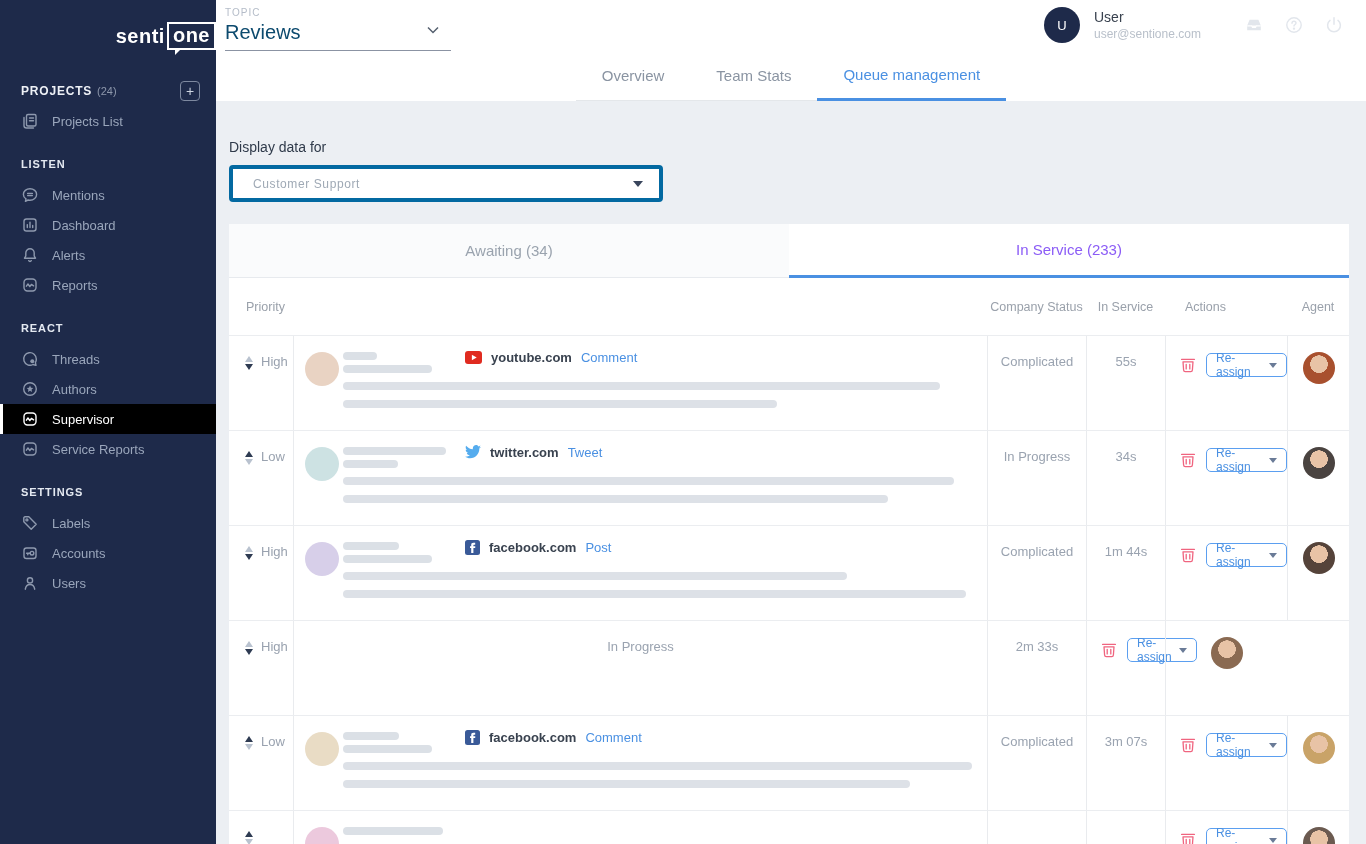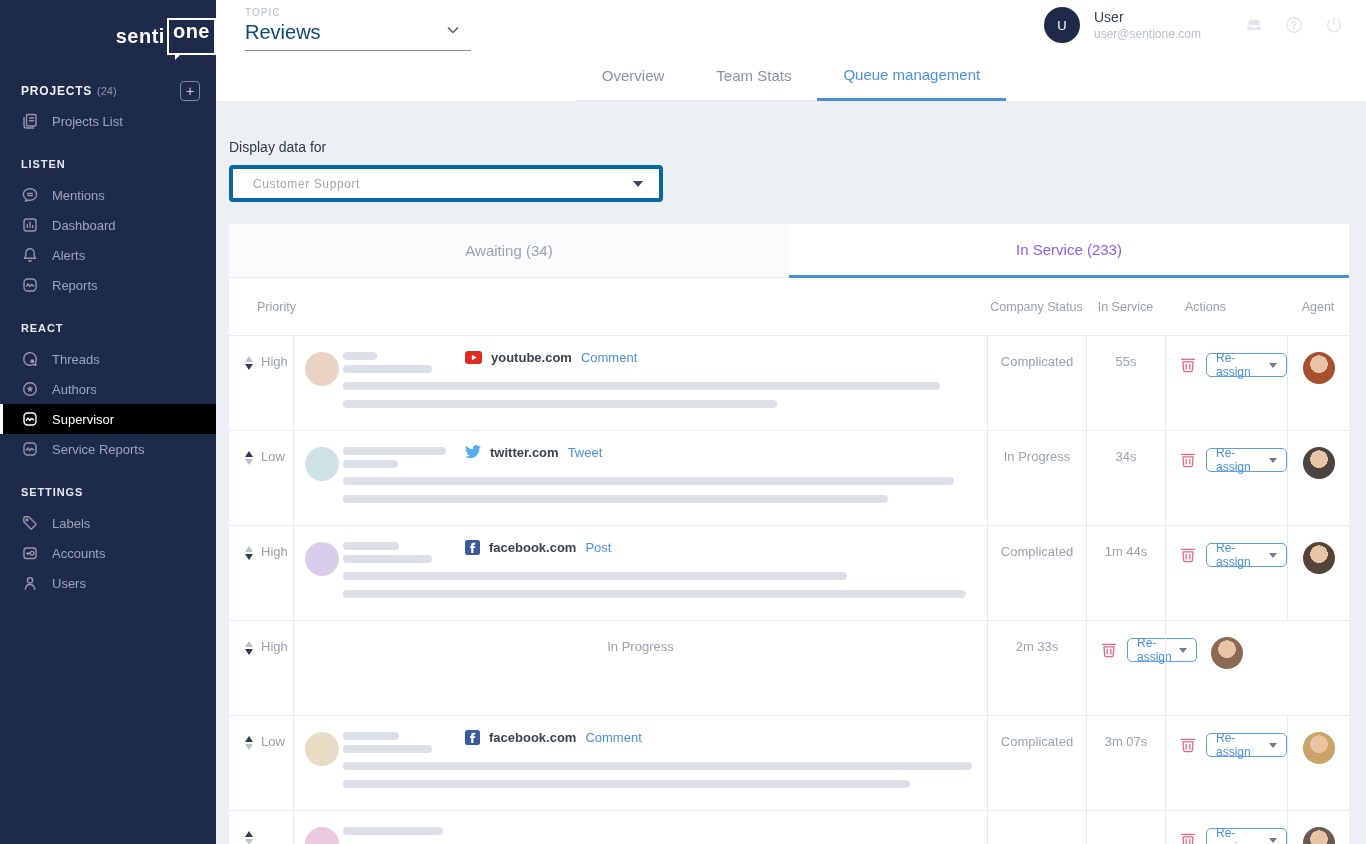--- a/index.html
+++ b/index.html
@@ -3,41 +3,41 @@
 <meta charset="utf-8">
 <style>
   * { margin:0; padding:0; box-sizing:border-box; }
   html,body { width:1366px; height:844px; overflow:hidden; font-family:"Liberation Sans", sans-serif; background:#eceff3; }
   .app { display:flex; width:1366px; height:844px; }
 
   
   .sidebar { width:216px; min-width:216px; height:844px; background:#1e2a4a; color:#9aa6bb; }
   .logo-wrap { height:72px; display:flex; align-items:center; justify-content:flex-end; }
   .logo { color:#fff; font-size:20px; font-weight:bold; letter-spacing:.5px; display:flex; align-items:center; }
-  .logo .boxed { position:relative; border:2px solid #fff; border-radius:0; padding:0 4px 10px 4px; margin-left:2px; }
+  .logo .boxed { position:relative; border:2px solid #fff; border-radius:0; padding:0 4px 1px 4px; margin-left:2px; }
   .logo .boxed::after { content:""; position:absolute; left:6px; bottom:-7px; width:0; height:0;
      border-left:7px solid #fff; border-bottom:7px solid transparent; }
   .proj-row { display:flex; align-items:center; padding:0 16px 0 21px; height:30px; margin-top:4px; }
   .proj-label { color:#eef1f6; font-size:12px; font-weight:bold; letter-spacing:.8px; }
   .proj-count { color:#8d97ab; font-size:11px; margin-left:5px; }
   .plus-btn { margin-left:auto; width:20px; height:20px; border:1px solid #7e89a0; border-radius:4px;
      color:#cdd4e0; font-size:14px; line-height:18px; text-align:center; cursor:pointer; }
   .nav-item { display:flex; align-items:center; height:30px; padding-left:21px; font-size:13px; cursor:pointer; position:relative; }
   .nav-item .nico { width:18px; height:18px; margin-right:13px; display:inline-flex; align-items:center; justify-content:center; color:#8e99ae; }
   .nav-item.active { background:#000000; color:#fff; }
   .nav-item.active .nico { color:#fff; }
   .nav-item.active::before { content:""; position:absolute; left:0; top:0; bottom:0; width:3px; background:#fff; }
   .nav-section { padding-left:21px; margin:22px 0 10px 0; font-size:11px; font-weight:bold; letter-spacing:.9px; color:#e4e9f1; }
 
   
   .main { flex:1; display:flex; flex-direction:column; background:#eceff3; }
 
   
   .topbar { height:58px; background:#fff; display:flex; align-items:center; }
-  .topic-box { width:226px; margin-left:29px; align-self:stretch; display:flex; flex-direction:column; justify-content:center;
+  .topic-box { width:226px; margin-left:9px; align-self:stretch; display:flex; flex-direction:column; justify-content:center;
      border-bottom:1px solid #8b93a3; cursor:pointer; position:relative; }
   .topic-label { font-size:10px; letter-spacing:1px; color:#b4bcc8; margin-top:2px; }
   .topic-value { font-size:20px; color:#0c4a6e; margin-top:3px; }
   .topic-caret { position:absolute; right:12px; bottom:12px; color:#55606f; }
   .userbar { margin-left:auto; display:flex; align-items:center; }
   .user-avatar { width:36px; height:36px; border-radius:50%; background:#1e2a4a; color:#fff; font-size:13px;
      display:flex; align-items:center; justify-content:center; cursor:pointer; }
   .user-meta { margin-left:14px; width:150px; }
   .user-name { font-size:14px; color:#39424f; }
   .user-email { font-size:12px; color:#b9c0ca; margin-top:2px; }
@@ -61,21 +61,21 @@
      border-top:6px solid #39455c; }
 
   
   .card { margin-top:22px; width:1120px; background:#fff; height:620px; }
   .subtabs { display:flex; height:54px; }
   .subtab { flex:1; display:flex; align-items:center; justify-content:center; font-size:15px; cursor:pointer; }
   .subtab.awaiting { background:#fafbfc; color:#9aa3ae; border-bottom:1px solid #e7eaee; }
   .subtab.active { background:#fff; color:#8b5cf6; border-bottom:3px solid #4a90e2; }
 
   .tgrid { display:grid; grid-template-columns:64px 1fr 99px 79px 122px 62px; }
-  .thead { height:57px;padding-left:11px; }
+  .thead { height:57px; }
   .thead .hcell { display:flex; align-items:center; font-size:12.5px; color:#9aa1ab; }
   .hcell.h-priority { padding-left:17px; }
   .hcell.h-center { justify-content:center; }
   .hcell.h-actions { padding-left:20px; }
 
   .trow { height:95px; border-top:1px solid #ebedf0; }
   .cell { position:relative; }
   .cell.vline { border-left:1px solid #e9ebee; }
 
   .priority-cell { display:flex; align-items:flex-start; padding:18px 0 0 16px; }

